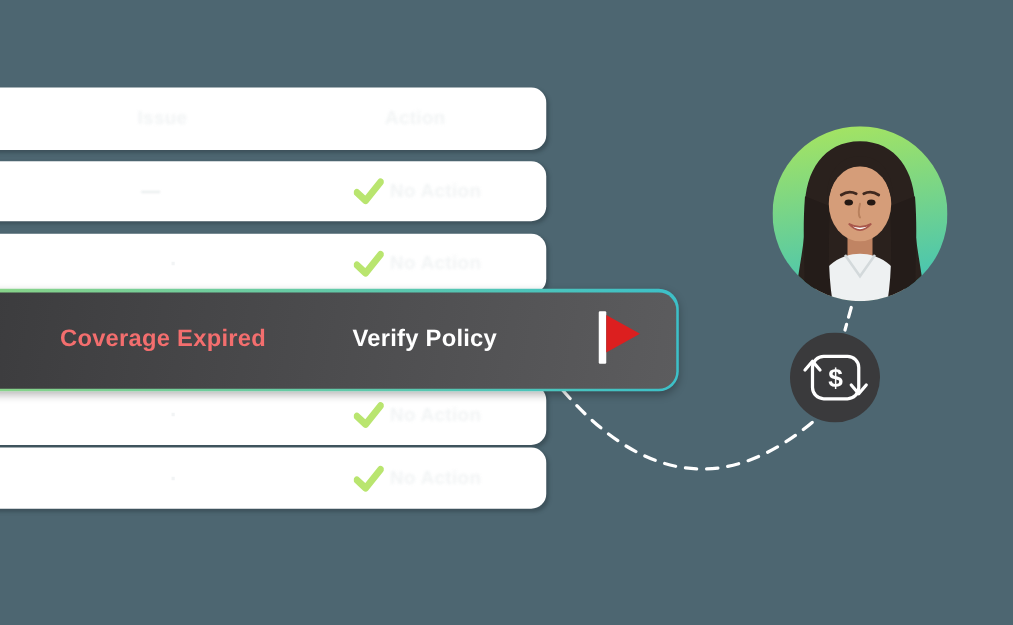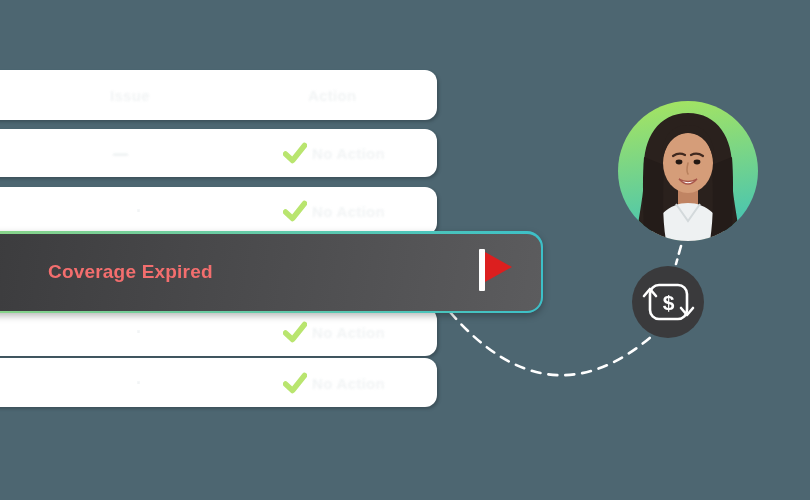--- a/index.html
+++ b/index.html
@@ -122,20 +122,21 @@
   </div>
 
   <svg class="overlay" width="810" height="500" viewBox="0 0 810 500">
     <path d="M450,312 Q548,425 652,336" stroke-dasharray="9 8"></path>
     <line x1="681" y1="246" x2="676" y2="264" stroke-dasharray="8 6"></line>
   </svg>
 
   <div class="alert-wrap">
     <div class="alert-inner">
       <span class="alert-issue">Coverage Expired</span>
+      <span class="alert-action">Verify Policy</span>
       <span class="flag">
         <span class="flag-pole"></span>
         <span class="flag-tri"></span>
       </span>
     </div>
   </div>
 
   <div class="avatar">
     <svg viewBox="0 0 140 140" width="140" height="140">
       <defs>

